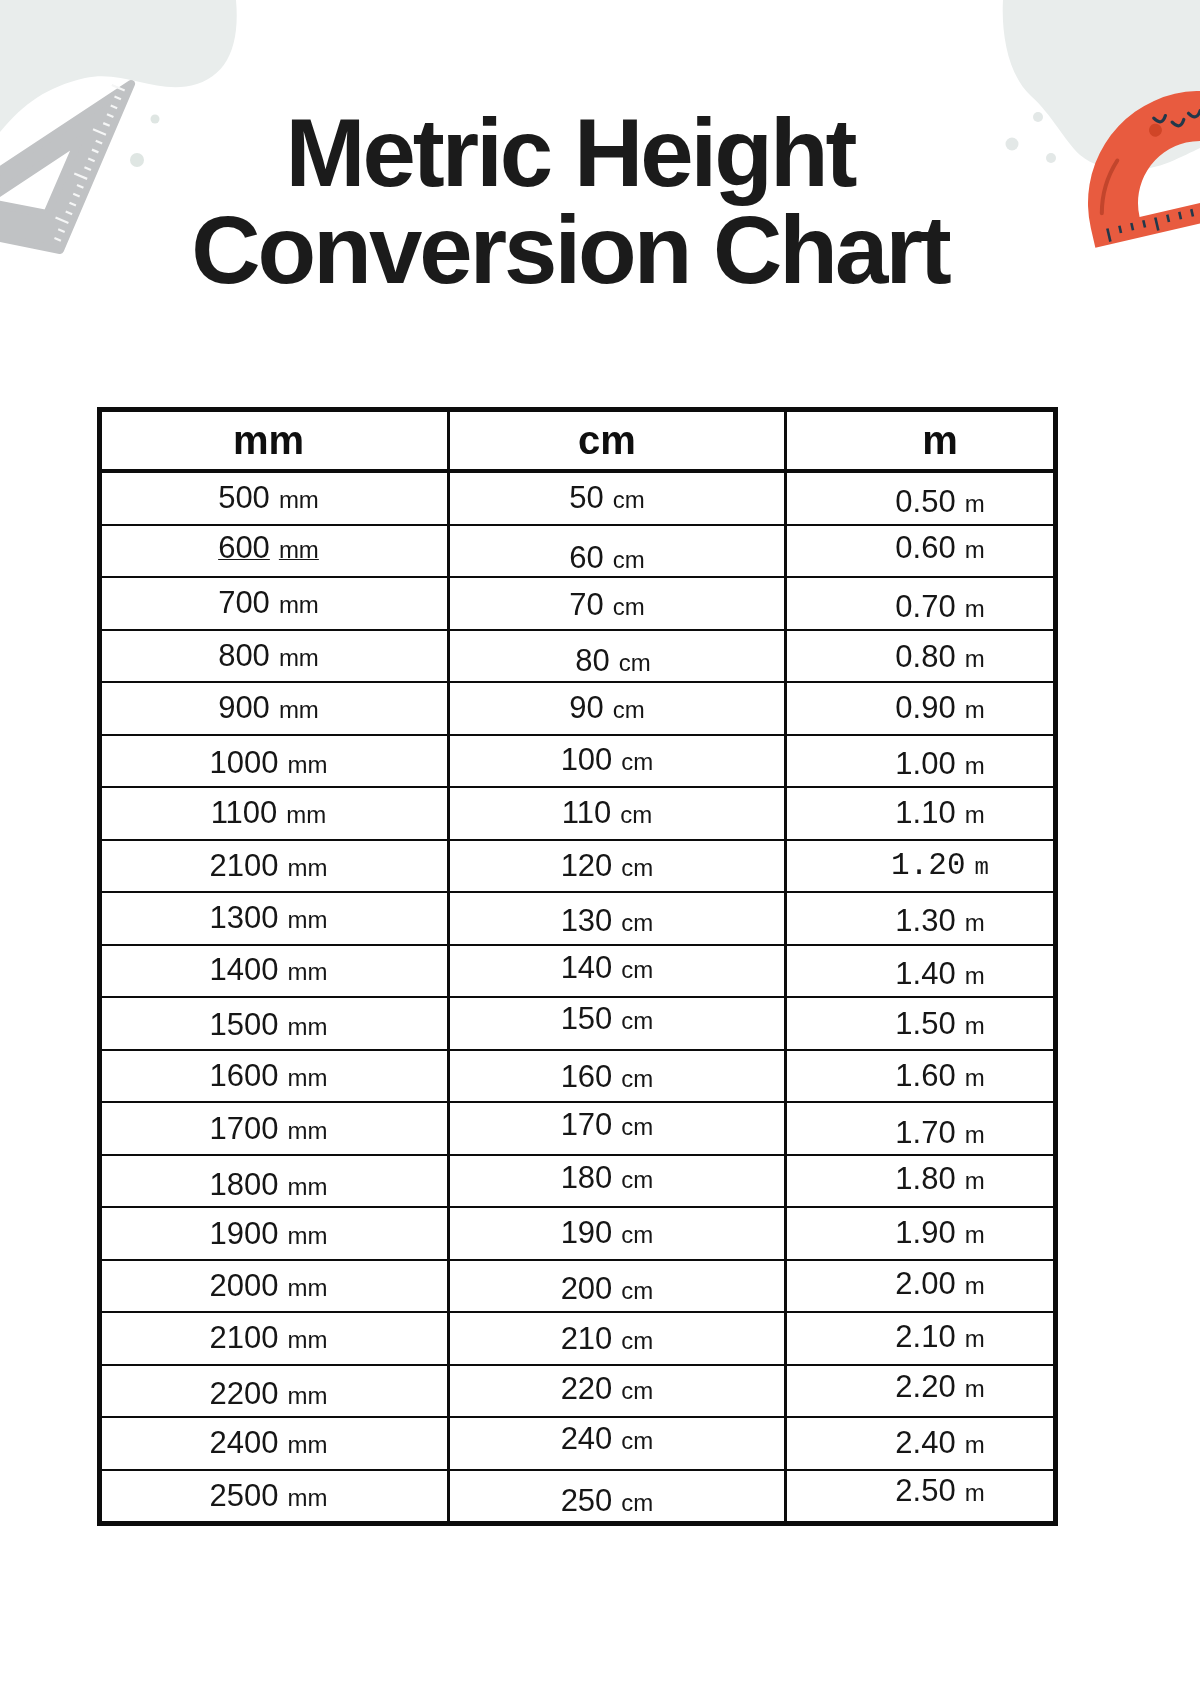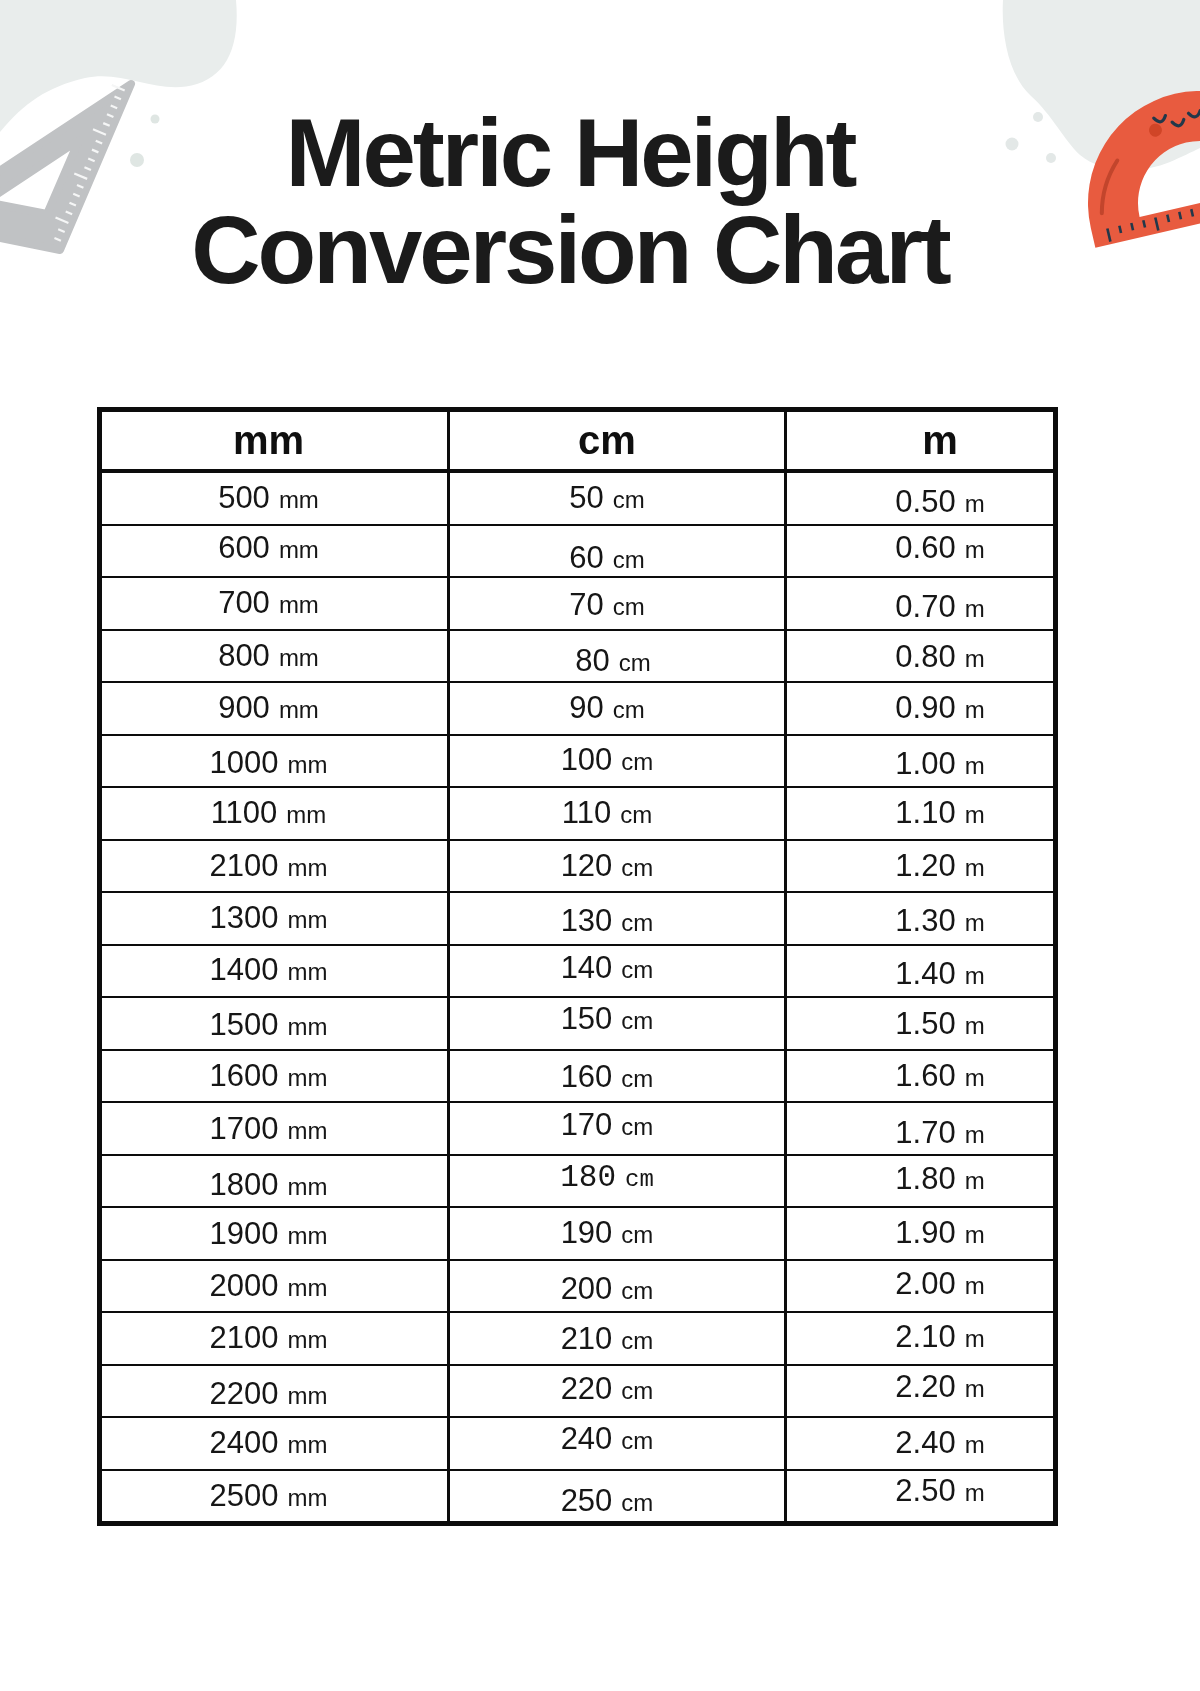--- a/index.html
+++ b/index.html
@@ -132,21 +132,21 @@
         <th><span class="cellwrap" style="transform:translateX(20px)">m</span></th>
       </tr>
     </thead>
     <tbody id="tbody">
         <tr>
           <td><span class="cellwrap" style="transform: translate(-6px, 0px);"><span class="num">500</span><span class="unit">mm</span></span></td>
           <td><span class="cellwrap" style="transform: translate(-10px, 0px);"><span class="num">50</span><span class="unit">cm</span></span></td>
           <td><span class="cellwrap" style="transform: translate(20px, 4px);"><span class="num">0.50</span><span class="unit">m</span></span></td>
         </tr>
         <tr>
-          <td><span class="cellwrap" style="transform: translate(-6px, -3px);"><span class="num">600</span><span class="unit">mm</span></span></td>
+          <td><span class="cellwrap" style="transform: translate(-6px, -3px); text-decoration: underline;"><span class="num">600</span><span class="unit">mm</span></span></td>
           <td><span class="cellwrap" style="transform: translate(-10px, 7px);"><span class="num">60</span><span class="unit">cm</span></span></td>
           <td><span class="cellwrap" style="transform: translate(20px, -3px);"><span class="num">0.60</span><span class="unit">m</span></span></td>
         </tr>
         <tr>
           <td><span class="cellwrap" style="transform: translate(-6px, 0px);"><span class="num">700</span><span class="unit">mm</span></span></td>
           <td><span class="cellwrap" style="transform: translate(-10px, 2px);"><span class="num">70</span><span class="unit">cm</span></span></td>
           <td><span class="cellwrap" style="transform: translate(20px, 4px); text-align: right;"><span class="num">0.70</span><span class="unit">m</span></span></td>
         </tr>
         <tr>
           <td><span class="cellwrap" style="transform: translate(-6px, 0px);"><span class="num">800</span><span class="unit">mm</span></span></td>
@@ -164,21 +164,21 @@
           <td><span class="cellwrap" style="transform: translate(20px, 3px);"><span class="num">1.00</span><span class="unit">m</span></span></td>
         </tr>
         <tr>
           <td><span class="cellwrap" style="transform: translate(-6px, 0px);"><span class="num">1100</span><span class="unit">mm</span></span></td>
           <td><span class="cellwrap" style="transform: translate(-10px, 0px);"><span class="num">110</span><span class="unit">cm</span></span></td>
           <td><span class="cellwrap" style="transform: translate(20px, 0px);"><span class="num">1.10</span><span class="unit">m</span></span></td>
         </tr>
         <tr>
           <td><span class="cellwrap" style="transform: translate(-6px, 0px);"><span class="num">2100</span><span class="unit">mm</span></span></td>
           <td><span class="cellwrap" style="transform: translate(-10px, 0px);"><span class="num">120</span><span class="unit">cm</span></span></td>
-          <td><span class="cellwrap" style="transform: translate(20px, 0px);"><span class="num">1.20</span><span class="unit">m</span></span></td>
+          <td><span class="cellwrap" style="transform: translate(20px, 0px); font-family: Liberation Mono, monospace;"><span class="num">1.20</span><span class="unit">m</span></span></td>
         </tr>
         <tr>
           <td><span class="cellwrap" style="transform: translate(-6px, 0px);"><span class="num">1300</span><span class="unit">mm</span></span></td>
           <td><span class="cellwrap" style="transform: translate(-10px, 3px);"><span class="num">130</span><span class="unit">cm</span></span></td>
           <td><span class="cellwrap" style="transform: translate(20px, 3px);"><span class="num">1.30</span><span class="unit">m</span></span></td>
         </tr>
         <tr>
           <td><span class="cellwrap" style="transform: translate(-6px, -1px);"><span class="num">1400</span><span class="unit">mm</span></span></td>
           <td><span class="cellwrap" style="transform: translate(-10px, -3px);"><span class="num">140</span><span class="unit">cm</span></span></td>
           <td><span class="cellwrap" style="transform: translate(20px, 3px);"><span class="num">1.40</span><span class="unit">m</span></span></td>
@@ -193,21 +193,21 @@
           <td><span class="cellwrap" style="transform: translate(-10px, 1px);"><span class="num">160</span><span class="unit">cm</span></span></td>
           <td><span class="cellwrap" style="transform: translate(20px, 0px);"><span class="num">1.60</span><span class="unit">m</span></span></td>
         </tr>
         <tr>
           <td><span class="cellwrap" style="transform: translate(-6px, 1px);"><span class="num">1700</span><span class="unit">mm</span></span></td>
           <td><span class="cellwrap" style="transform: translate(-10px, -3px);"><span class="num">170</span><span class="unit">cm</span></span></td>
           <td><span class="cellwrap" style="transform: translate(20px, 5px);"><span class="num">1.70</span><span class="unit">m</span></span></td>
         </tr>
         <tr>
           <td><span class="cellwrap" style="transform: translate(-6px, 4px);"><span class="num">1800</span><span class="unit">mm</span></span></td>
-          <td><span class="cellwrap" style="transform: translate(-10px, -3px); font-family: Liberation Mono, monospace;"><span class="num">180</span><span class="unit">cm</span></span></td>
+          <td><span class="cellwrap" style="transform: translate(-10px, -3px);"><span class="num">180</span><span class="unit">cm</span></span></td>
           <td><span class="cellwrap" style="transform: translate(20px, -2px);"><span class="num">1.80</span><span class="unit">m</span></span></td>
         </tr>
         <tr>
           <td><span class="cellwrap" style="transform: translate(-6px, 1px);"><span class="num">1900</span><span class="unit">mm</span></span></td>
           <td><span class="cellwrap" style="transform: translate(-10px, 0px);"><span class="num">190</span><span class="unit">cm</span></span></td>
           <td><span class="cellwrap" style="transform: translate(20px, 0px);"><span class="num">1.90</span><span class="unit">m</span></span></td>
         </tr>
         <tr>
           <td><span class="cellwrap" style="transform: translate(-6px, 0px);"><span class="num">2000</span><span class="unit">mm</span></span></td>
           <td><span class="cellwrap" style="transform: translate(-10px, 3px);"><span class="num">200</span><span class="unit">cm</span></span></td>

